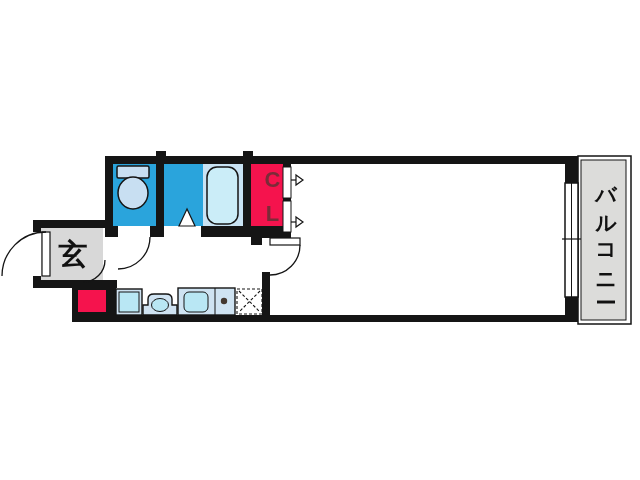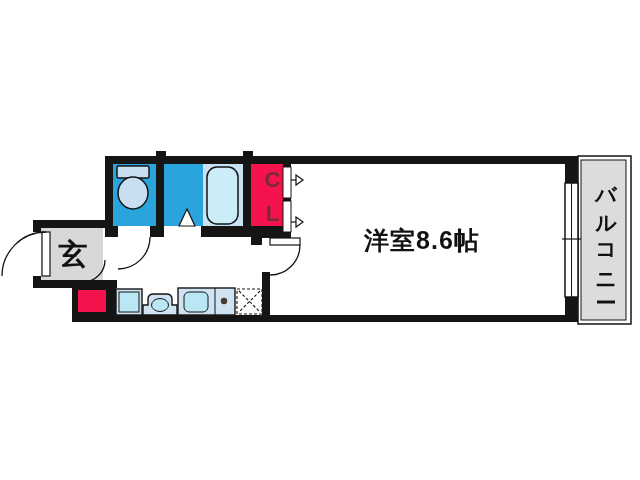--- a/index.html
+++ b/index.html
@@ -107,17 +107,16 @@
       <path d="M 215 288 V 315" stroke="#151515" stroke-width="1" fill="none"></path>
       <circle cx="224" cy="301" r="3.2" fill="#443830"></circle>
       <g stroke="#151515" stroke-width="1.1" stroke-dasharray="3 2" fill="#ffffff">
         <rect x="237" y="289" width="25" height="25"></rect>
         <path d="M 239 291 L 260 312 M 260 291 L 239 312" fill="none"></path>
       </g>
     </g>
   </svg>
 
   <div class="lbl lbl-entrance">玄</div>
-  <div class="lbl lbl-room">洋室8.6帖</div>
   <div class="lbl lbl-closet">CL</div>
   <div class="lbl lbl-balcony">バルコニー</div>
 
 </div>
 
 </body></html>

